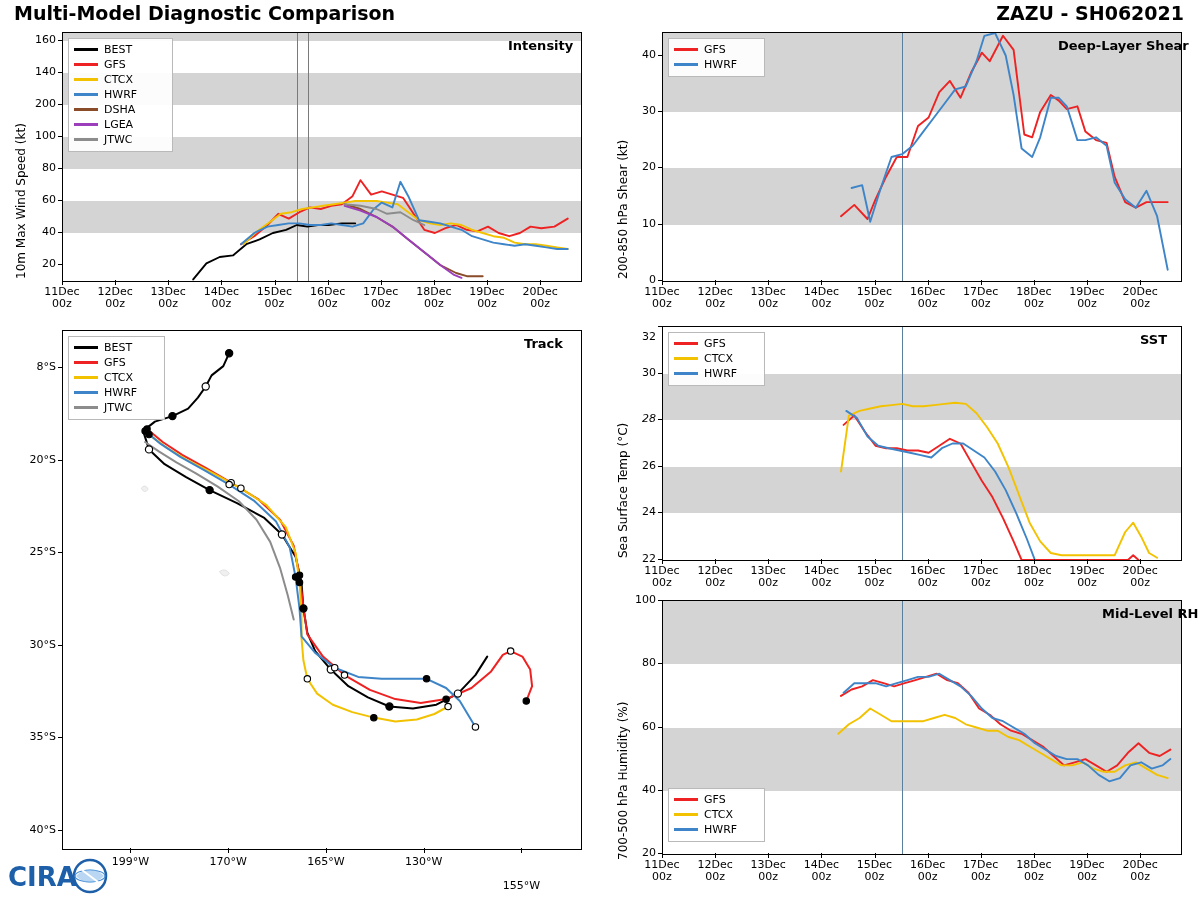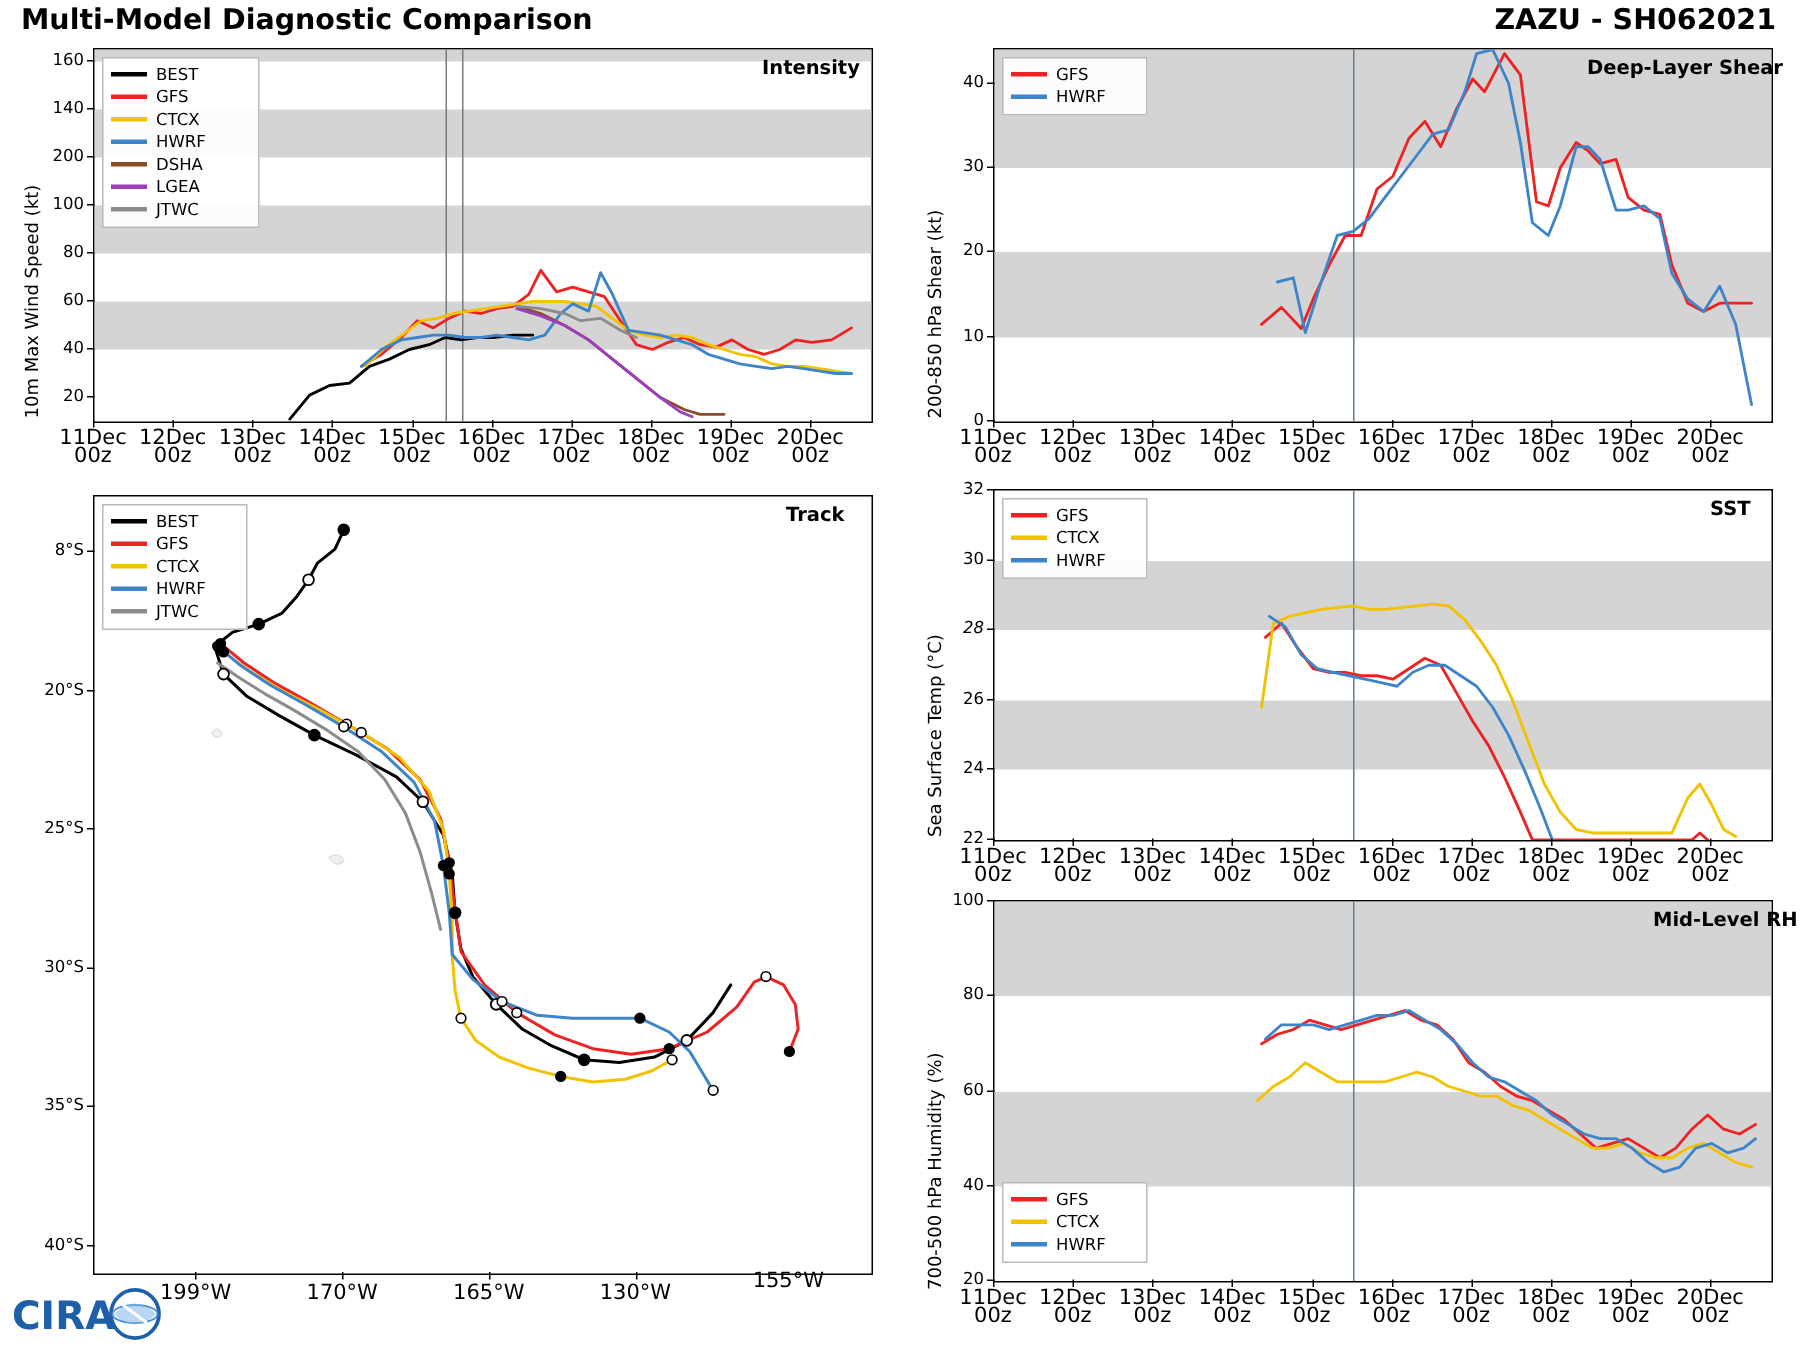--- a/index.html
+++ b/index.html
@@ -11,21 +11,21 @@
   .band{position:absolute;left:0;right:0;background:#d4d4d4;}
   .vline{position:absolute;top:0;bottom:0;width:1px;background:#7a7a7a;}
   .vline.blue{background:#5a7f9c;}
   .panel-label{position:absolute;font-size:13px;font-weight:bold;color:#000;z-index:6;}
   .legend{position:absolute;z-index:7;border:1px solid #b9b9b9;background:rgba(255,255,255,0.92);padding:3px 6px 4px 5px;}
   .legend .row{display:flex;align-items:center;height:15px;}
   .legend .swatch{width:24px;height:3px;margin-right:6px;}
   .legend .lbl{font-size:11px;color:#000;}
   .ylabel{position:absolute;transform-origin:0 0;transform:rotate(-90deg);font-size:12px;color:#000;white-space:nowrap;}
   .ytick{position:absolute;font-size:11px;color:#000;text-align:right;white-space:nowrap;}
-  .xtick{position:absolute;font-size:14px;color:#000;text-align:center;white-space:nowrap;line-height:12px;}
+  .xtick{position:absolute;font-size:11px;color:#000;text-align:center;white-space:nowrap;line-height:12px;}
   .tickmark{position:absolute;background:#000;}
   svg{position:absolute;left:0;top:0;overflow:visible;}
   .logo{position:absolute;left:8px;bottom:4px;width:118px;height:40px;}
 </style>
 </head>
 <body>
 
 <div class="title">Multi-Model Diagnostic Comparison</div>
 <div class="storm-id">ZAZU - SH062021</div>
 
@@ -194,21 +194,21 @@
     <div class="ytick" style="left: 12px; width: 44px; top: 500.5px;">40°S</div>
     <div class="tickmark" style="left: 58px; top: 507.5px; width: 5px; height: 1px;"></div>
     <div class="xtick" style="left: 102.415px; width: 56px; top: 534px;">199°W</div>
     <div class="tickmark" style="left: 130.415px; top: 526px; width: 1px; height: 5px;"></div>
     <div class="xtick" style="left: 200.151px; width: 56px; top: 534px;">170°W</div>
     <div class="tickmark" style="left: 228.151px; top: 526px; width: 1px; height: 5px;"></div>
     <div class="xtick" style="left: 297.887px; width: 56px; top: 534px;">165°W</div>
     <div class="tickmark" style="left: 325.887px; top: 526px; width: 1px; height: 5px;"></div>
     <div class="xtick" style="left: 395.623px; width: 56px; top: 534px;">130°W</div>
     <div class="tickmark" style="left: 423.623px; top: 526px; width: 1px; height: 5px;"></div>
-    <div class="xtick" style="left: 493.358px; width: 56px; top: 526px; text-align: right;">155°W</div>
+    <div class="xtick" style="left: 493.358px; width: 56px; top: 558px;">155°W</div>
     <div class="tickmark" style="left: 521.358px; top: 526px; width: 1px; height: 5px;"></div>
   </div>
 
 <div class="panel" style="left:600px;top:24px;width:600px;height:290px;">
   <div class="ylabel" style="left:16px;top:255px;">200-850 hPa Shear (kt)</div>
   <div class="plotbox" id="box-shr" style="left:62px;top:8px;width:520px;height:250px;">
       <div class="band" style="top: 135.273px; height: 56.3636px;"></div>
       <div class="band" style="top: 22.5455px; height: 56.3636px;"></div>
       <div class="band" style="top: 0px; height: 22.5455px;"></div>
       <div class="vline blue" style="left: 239.077px;"></div>
@@ -290,21 +290,21 @@
 <div class="ytick" style="left: 22px; width: 34px; top: 234px;">22</div>
     <div class="tickmark" style="left: 58px; top: 241px; width: 5px; height: 1px;"></div>
     <div class="ytick" style="left: 22px; width: 34px; top: 187.4px;">24</div>
     <div class="tickmark" style="left: 58px; top: 194.4px; width: 5px; height: 1px;"></div>
     <div class="ytick" style="left: 22px; width: 34px; top: 140.8px;">26</div>
     <div class="tickmark" style="left: 58px; top: 147.8px; width: 5px; height: 1px;"></div>
     <div class="ytick" style="left: 22px; width: 34px; top: 94.2px; font-style: italic;">28</div>
     <div class="tickmark" style="left: 58px; top: 101.2px; width: 5px; height: 1px;"></div>
     <div class="ytick" style="left: 22px; width: 34px; top: 47.6px;">30</div>
     <div class="tickmark" style="left: 58px; top: 54.6px; width: 5px; height: 1px;"></div>
-    <div class="ytick" style="left: 22px; width: 34px; top: 1px;">32</div>
+    <div class="ytick" style="left: 22px; width: 34px; top: 12px;">32</div>
     <div class="tickmark" style="left: 58px; top: 8px; width: 5px; height: 1px;"></div>
     <div class="xtick" style="left: 36px; width: 52px; top: 247px;"><span>11Dec</span><br><span>00z</span></div>
     <div class="tickmark" style="left: 62px; top: 241px; width: 1px; height: 5px;"></div>
     <div class="xtick" style="left: 89.1282px; width: 52px; top: 247px;"><span>12Dec</span><br><span>00z</span></div>
     <div class="tickmark" style="left: 115.128px; top: 241px; width: 1px; height: 5px;"></div>
     <div class="xtick" style="left: 142.256px; width: 52px; top: 247px;"><span>13Dec</span><br><span>00z</span></div>
     <div class="tickmark" style="left: 168.256px; top: 241px; width: 1px; height: 5px;"></div>
     <div class="xtick" style="left: 195.385px; width: 52px; top: 247px;"><span>14Dec</span><br><span>00z</span></div>
     <div class="tickmark" style="left: 221.385px; top: 241px; width: 1px; height: 5px;"></div>
     <div class="xtick" style="left: 248.513px; width: 52px; top: 247px;"><span>15Dec</span><br><span>00z</span></div>

